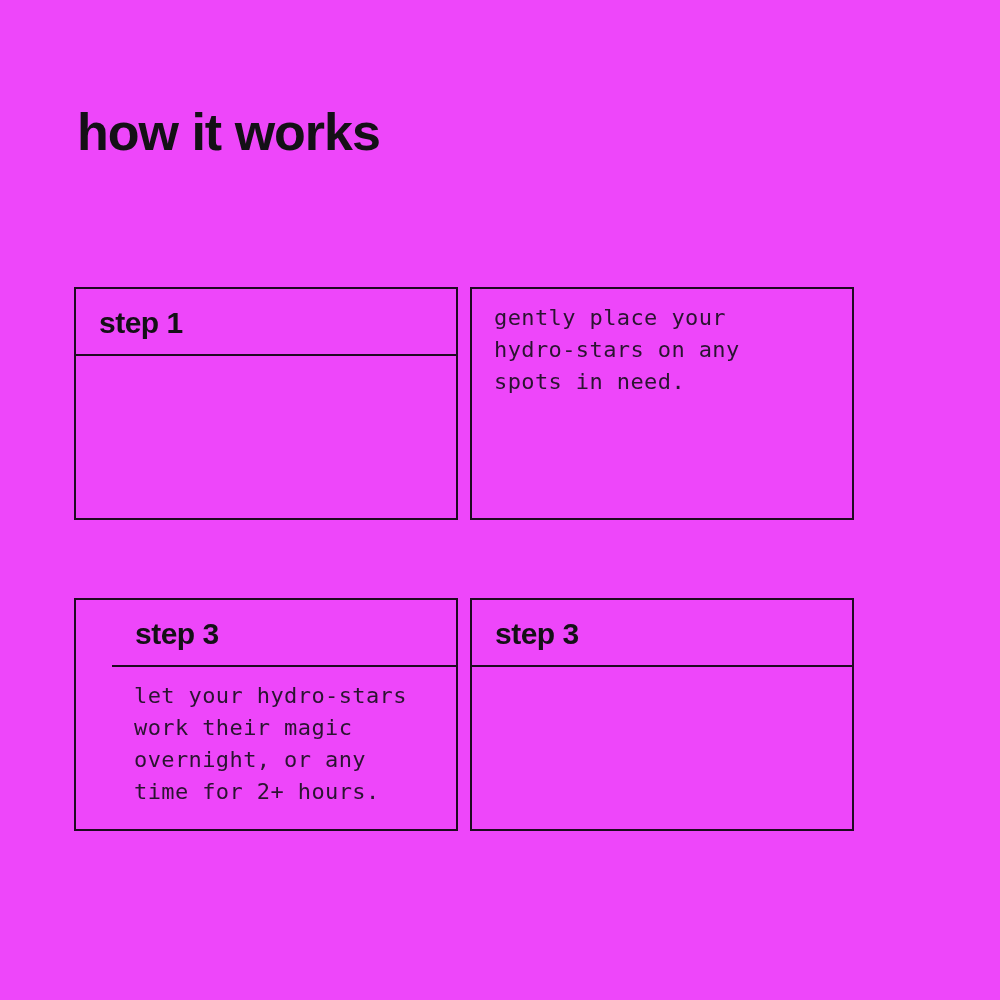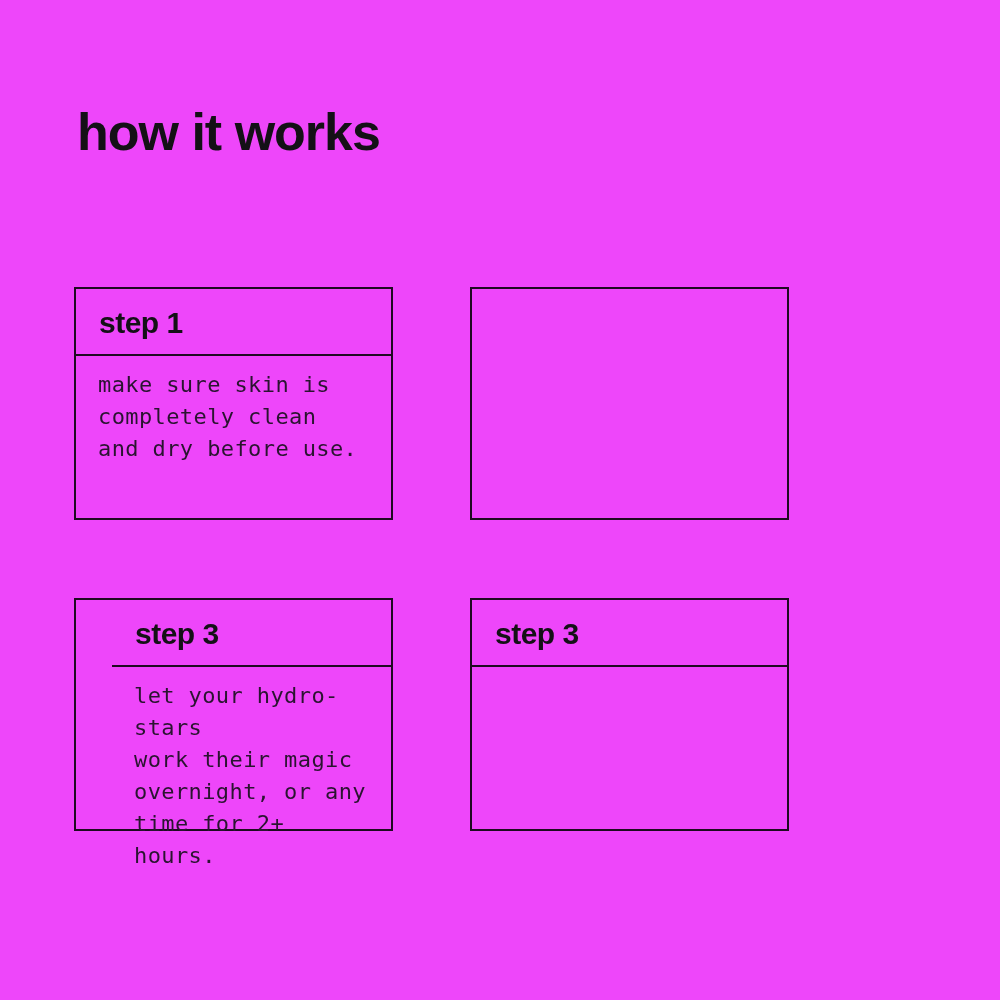--- a/index.html
+++ b/index.html
@@ -23,21 +23,21 @@
     left: 77px;
     top: 106px;
     font-size: 52px;
     line-height: 1.0;
     font-weight: bold;
     letter-spacing: -1px;
     color: var(--title-text);
   }
   .card {
     position: absolute;
-    width: 319px;
+    width: 384px;
     height: 233px;
     border: 2px solid var(--border);
     background: var(--bg);
   }
   .card-1 { left: 74px;  top: 287px; }
   .card-2 { left: 470px; top: 287px; }
   .card-3 { left: 74px;  top: 598px; padding-left: 36px; }
   .card-4 { left: 470px; top: 598px; }
   .card-header {
     height: 67px;
@@ -66,28 +66,28 @@
 </style>
 </head>
 <body>
 
 <h1 class="page-title">how it works</h1>
 
 <section class="card card-1">
   <div class="card-header">
     <span class="step-label">step 1</span>
   </div>
-  <div class="card-body">
-    <p class="step-description">make sure skin is
-completely clean
-and dry before use.</p>
-  </div>
 </section>
 
 <section class="card card-2">
+  <div class="card-body">
+    <p class="step-description">gently place your
+hydro-stars on any
+spots in need.</p>
+  </div>
 </section>
 
 <section class="card card-3">
   <div class="card-header">
     <span class="step-label">step 3</span>
   </div>
   <div class="card-body">
     <p class="step-description">let your hydro-stars
 work their magic
 overnight, or any

